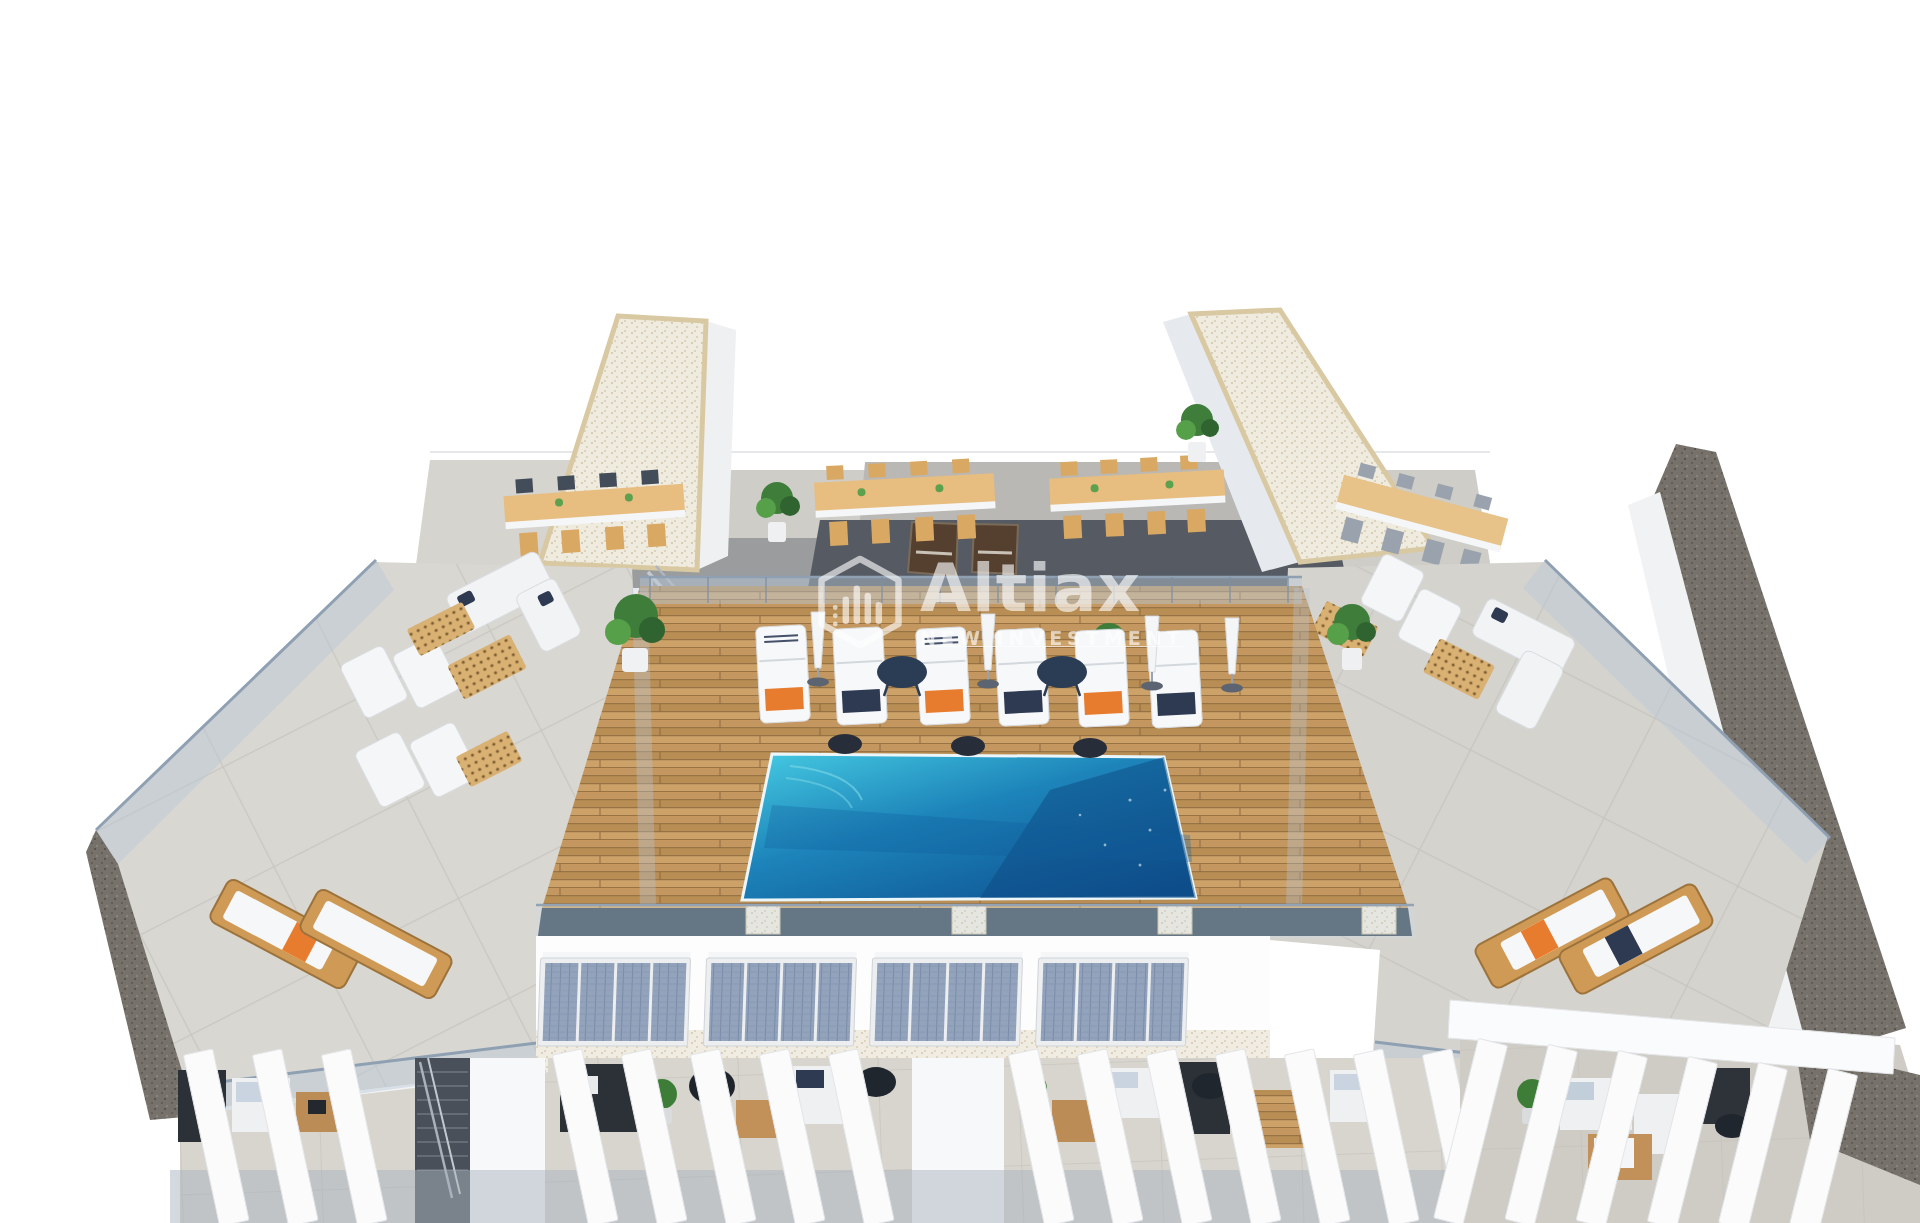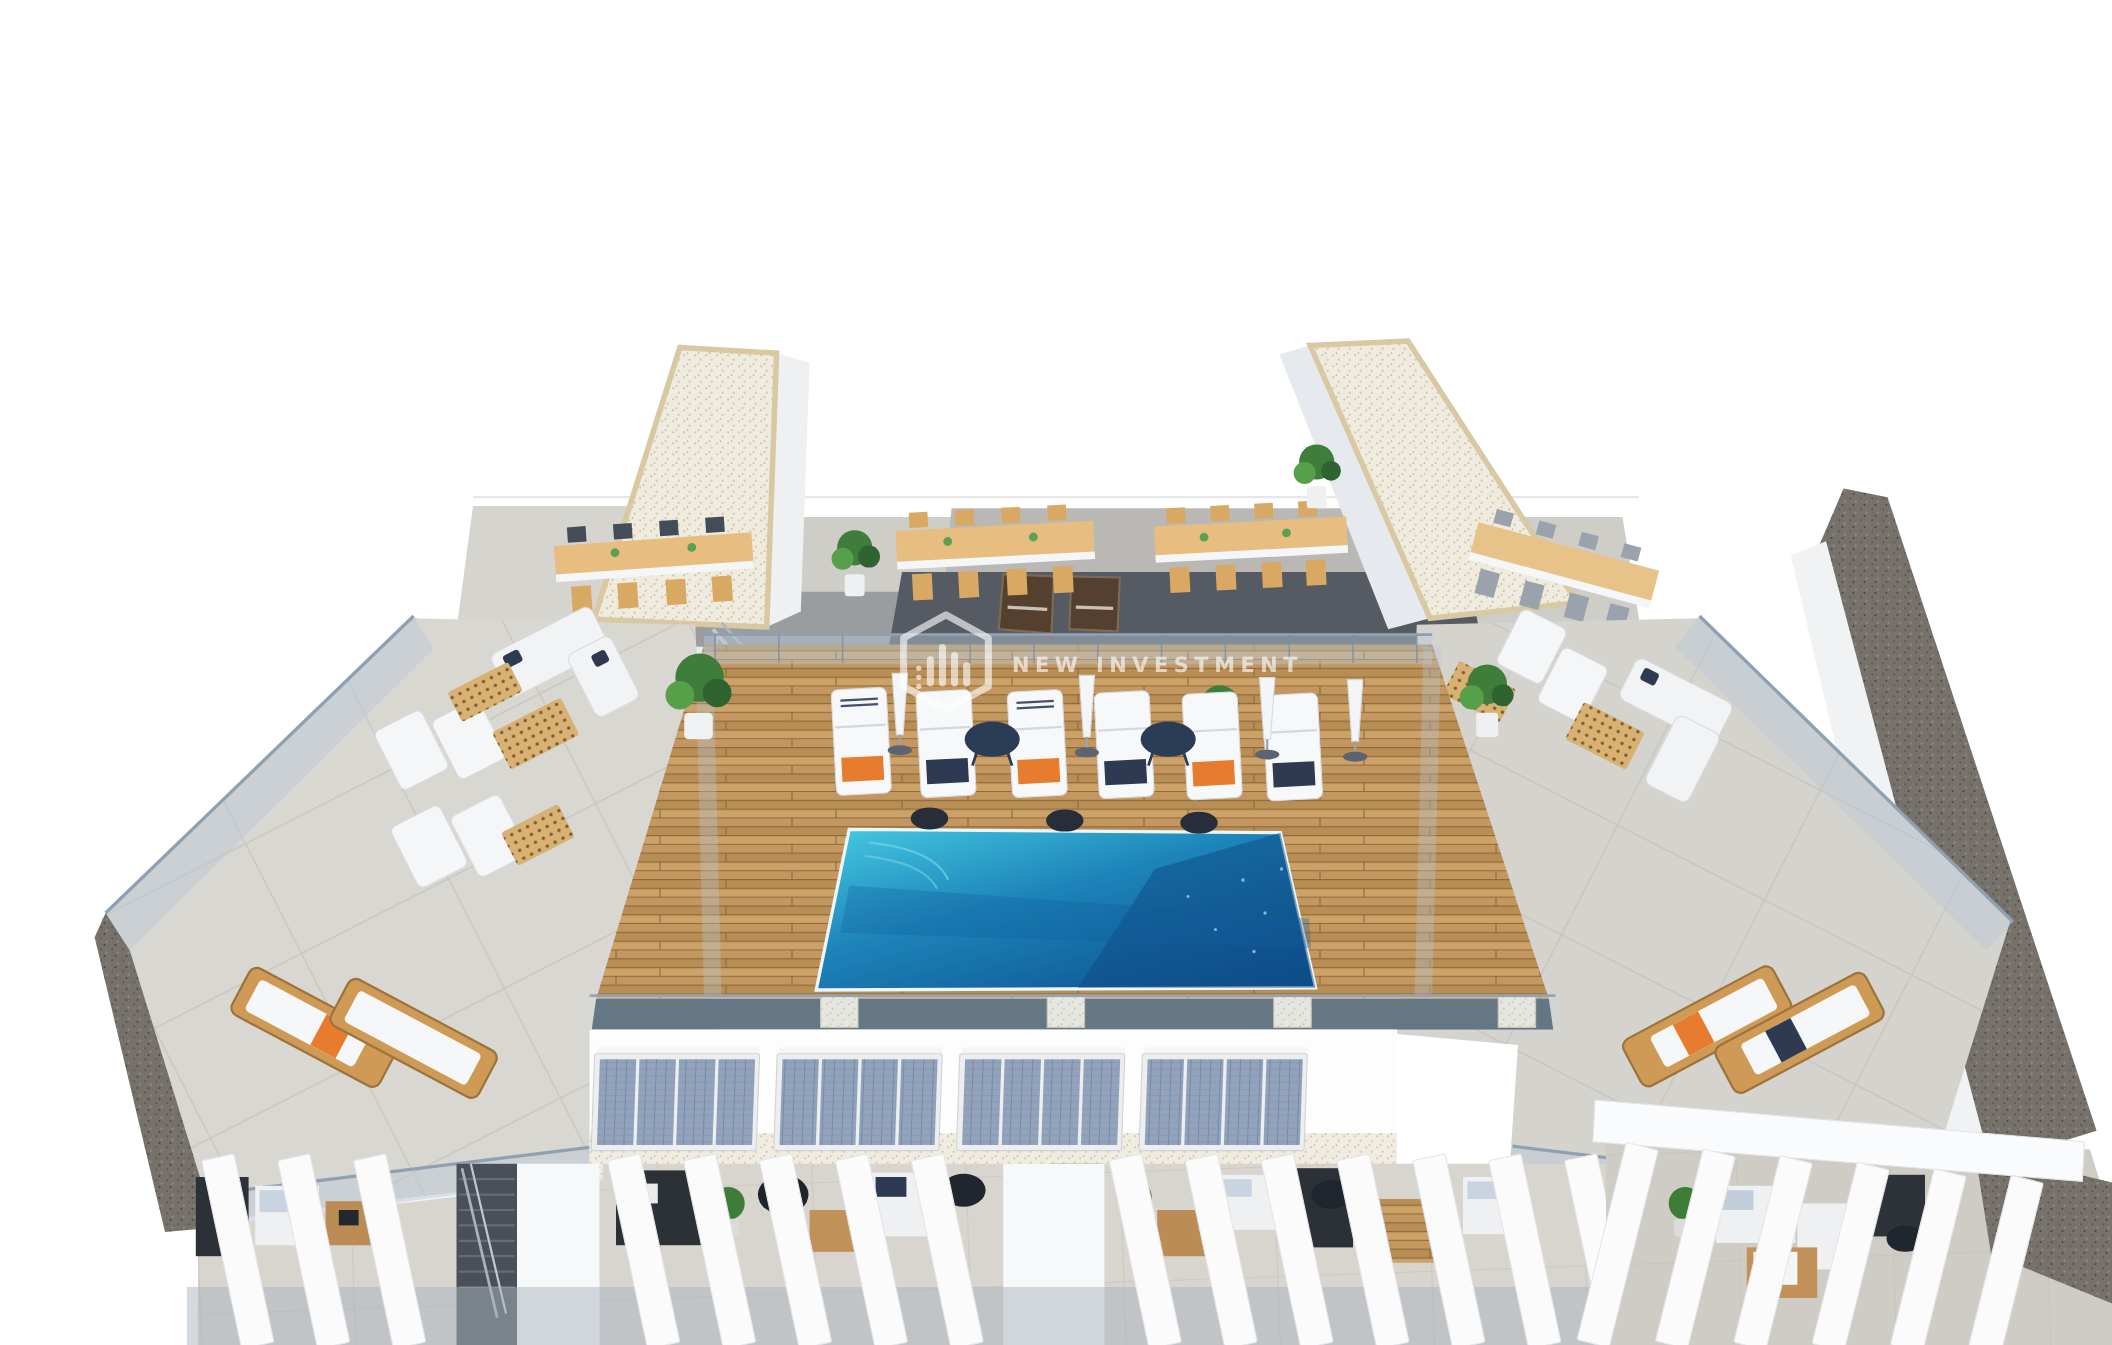--- a/index.html
+++ b/index.html
@@ -3,21 +3,21 @@
 <meta charset="utf-8">
 <style>
   html,body{margin:0;padding:0;background:#fff;}
   .stage{position:relative;width:1920px;height:1223px;background:#ffffff;overflow:hidden;
          font-family:"DejaVu Sans","Liberation Sans",sans-serif;}
   .scene{position:absolute;left:0;top:0;}
   .watermark{position:absolute;left:816px;top:554px;display:flex;align-items:center;gap:16px;
              color:#ffffff;opacity:.62;pointer-events:none;}
   .wm-text{display:flex;flex-direction:column;}
   .wm-brand{font-size:66px;font-weight:bold;line-height:1;letter-spacing:1px;}
-  .wm-tagline{font-size:19px;font-weight:bold;letter-spacing:5px;margin-top:5px;white-space:nowrap;}
+  .wm-tagline{font-size:19px;font-weight:bold;letter-spacing:5px;margin-top:5px;white-space:nowrap;text-decoration:underline;}
 </style>
 </head>
 <body>
 
 <div class="stage">
 
 <svg class="scene" width="1920" height="1223" viewBox="0 0 1920 1223" xmlns="http://www.w3.org/2000/svg">
   <defs>
     <linearGradient id="poolGrad" x1="0" y1="0" x2="0.85" y2="1">
       <stop offset="0" stop-color="#46cbe2"></stop>
@@ -523,17 +523,18 @@
       <circle cx="21" cy="58" r="2.6"></circle>
           <circle cx="21" cy="67" r="2.6"></circle>
           <circle cx="21" cy="76" r="2.6"></circle>
       <rect x="29" y="46" width="7" height="30" rx="3.5"></rect>
       <rect x="41" y="34" width="7" height="42" rx="3.5"></rect>
       <rect x="53" y="42" width="7" height="34" rx="3.5"></rect>
       <rect x="65" y="52" width="7" height="24" rx="3.5"></rect>
     </g>
   </svg>
   <div class="wm-text">
+    <div class="wm-brand">Altiax</div>
     <div class="wm-tagline">NEW INVESTMENT</div>
   </div>
 </div>
 
 </div>
 
 </body></html>

